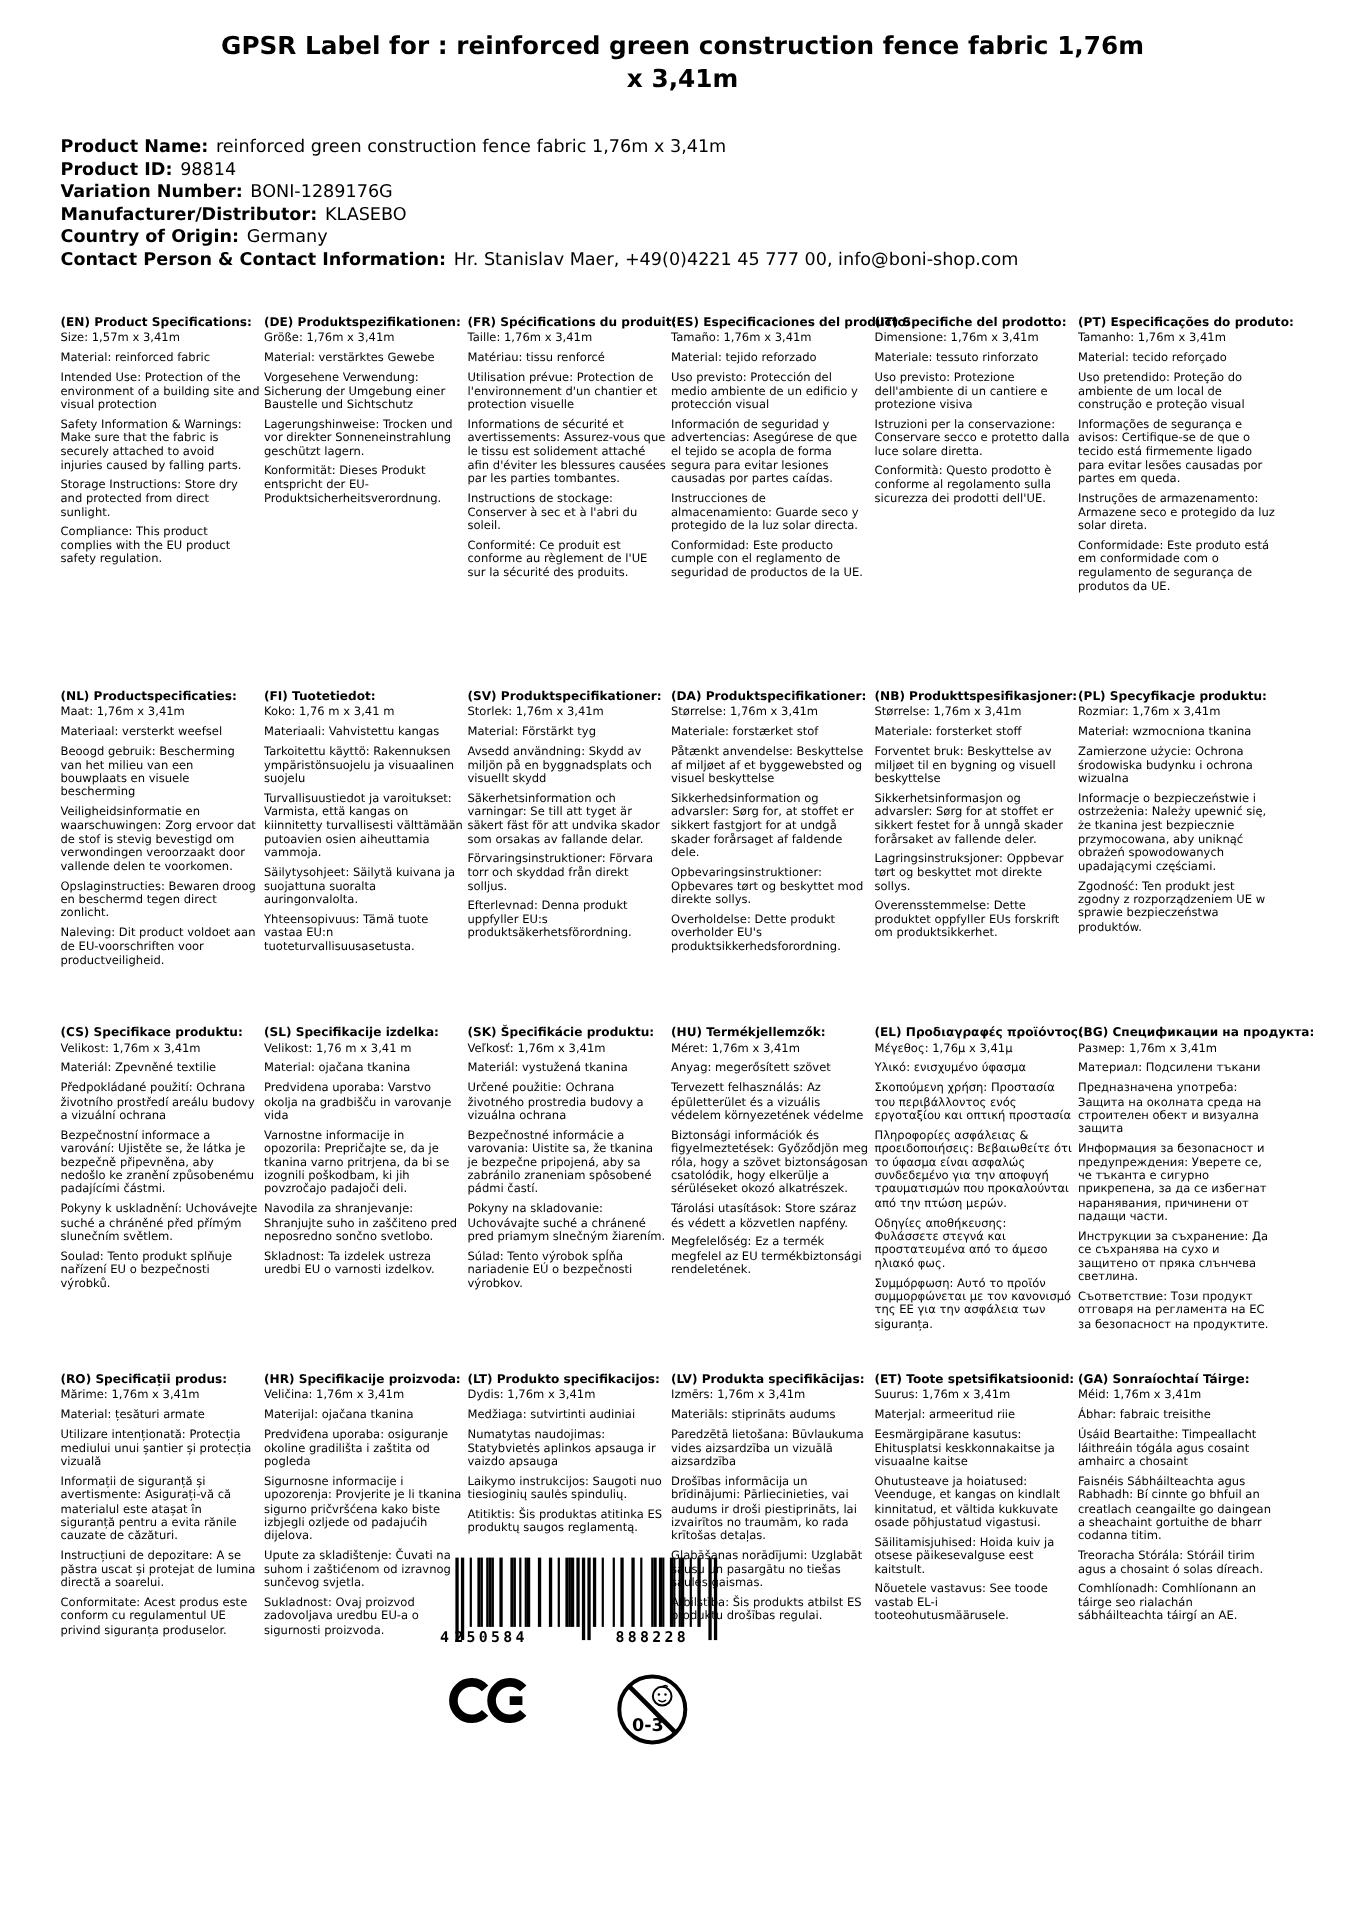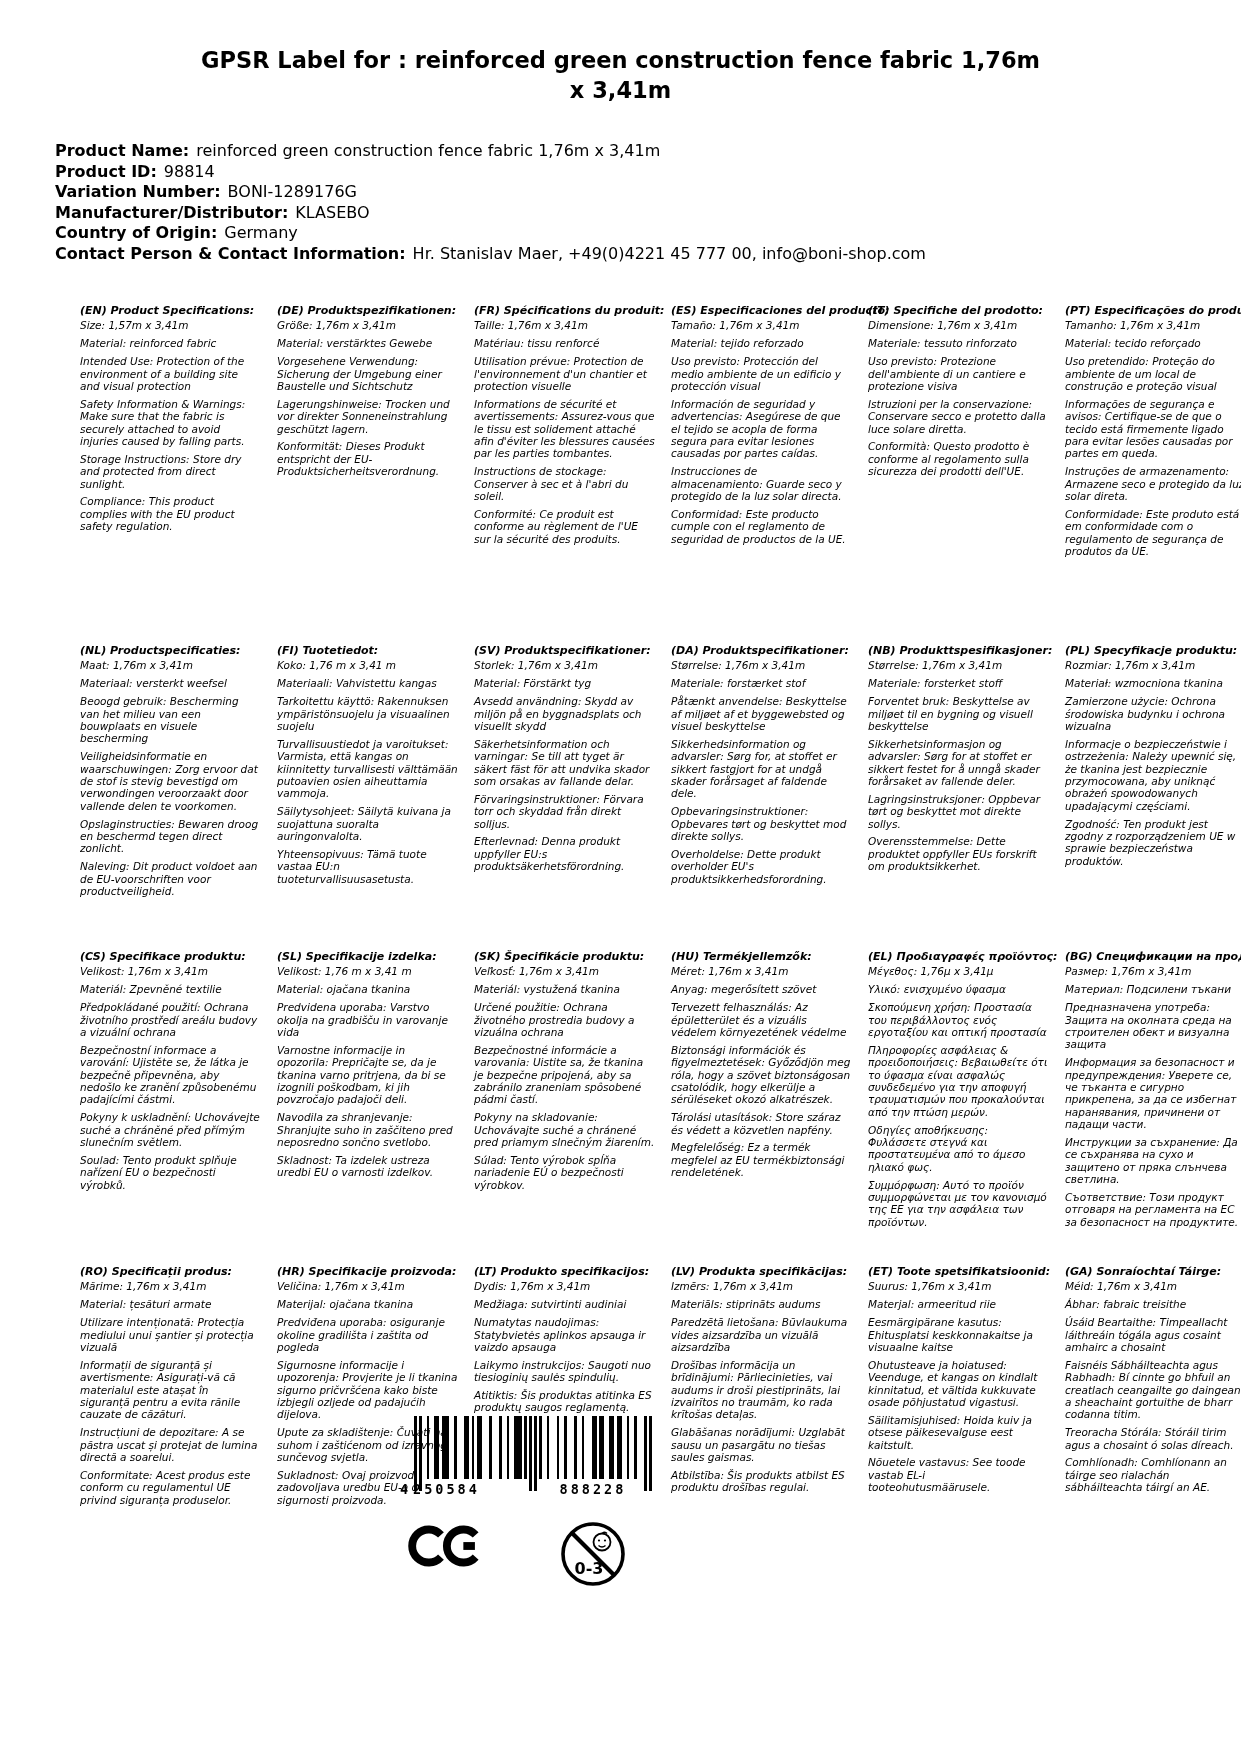--- a/index.html
+++ b/index.html
@@ -7,42 +7,41 @@
     position:relative;
     width:1241px;height:1754px;
     margin:0 auto;
     background:#ffffff;
     font-family:"DejaVu Sans","Liberation Sans",sans-serif;
     color:#000;
     overflow:hidden;
   }
   .title{
     margin:0 auto;
-    padding-top:46px;
+    padding-top:28px;
     max-width:850px;
     font-size:22.5px;
     line-height:1.32;
     font-weight:bold;
     text-align:center;
   }
   .fields{
     margin:36px 0 0 55px;
     font-size:16px;
     line-height:20.5px;
   }
   .field-row{white-space:nowrap;}
   .field-label{font-weight:bold;}
   .field-value{margin-left:7px;}
   .grid{
-    margin:40px 0 0 80px;
+    margin:40px 0 0 55px;
     display:grid;
     grid-template-columns:repeat(6,181px);
     grid-template-rows:340px 306px 315px auto;
-    column-gap:16px;
-    font-style:italic;
+    column-gap:4px;
   }
   .block{overflow:visible;}
   .block-header{
     font-size:11px;
     font-weight:bold;
     white-space:nowrap;
     margin:0 0 2px 0;
   }
   .block-p{
     font-size:10.5px;
@@ -228,21 +227,21 @@
         <p class="block-p">Tárolási utasítások: Store száraz és védett a közvetlen napfény.</p>
         <p class="block-p">Megfelelőség: Ez a termék megfelel az EU termékbiztonsági rendeletének.</p>
       </div>
       <div class="block">
     <div class="block-header">(EL) Προδιαγραφές προϊόντος:</div>
   <p class="block-p">Μέγεθος: 1,76μ x 3,41μ</p>
         <p class="block-p">Υλικό: ενισχυμένο ύφασμα</p>
         <p class="block-p">Σκοπούμενη χρήση: Προστασία του περιβάλλοντος ενός εργοταξίου και οπτική προστασία</p>
         <p class="block-p">Πληροφορίες ασφάλειας &amp; προειδοποιήσεις: Βεβαιωθείτε ότι το ύφασμα είναι ασφαλώς συνδεδεμένο για την αποφυγή τραυματισμών που προκαλούνται από την πτώση μερών.</p>
         <p class="block-p">Οδηγίες αποθήκευσης: Φυλάσσετε στεγνά και προστατευμένα από το άμεσο ηλιακό φως.</p>
-        <p class="block-p">Συμμόρφωση: Αυτό το προϊόν συμμορφώνεται με τον κανονισμό της ΕΕ για την ασφάλεια των προϊόντων.</p>
+        <p class="block-p">Συμμόρφωση: Αυτό το προϊόν συμμορφώνεται με τον κανονισμό της ΕΕ για την ασφάλεια των siguranța.</p>
       </div>
       <div class="block">
     <div class="block-header">(BG) Спецификации на продукта:</div>
   <p class="block-p">Размер: 1,76m x 3,41m</p>
         <p class="block-p">Материал: Подсилени тъкани</p>
         <p class="block-p">Предназначена употреба: Защита на околната среда на строителен обект и визуална защита</p>
         <p class="block-p">Информация за безопасност и предупреждения: Уверете се, че тъканта е сигурно прикрепена, за да се избегнат наранявания, причинени от падащи части.</p>
         <p class="block-p">Инструкции за съхранение: Да се съхранява на сухо и защитено от пряка слънчева светлина.</p>
         <p class="block-p">Съответствие: Този продукт отговаря на регламента на ЕС за безопасност на продуктите.</p>
       </div>

